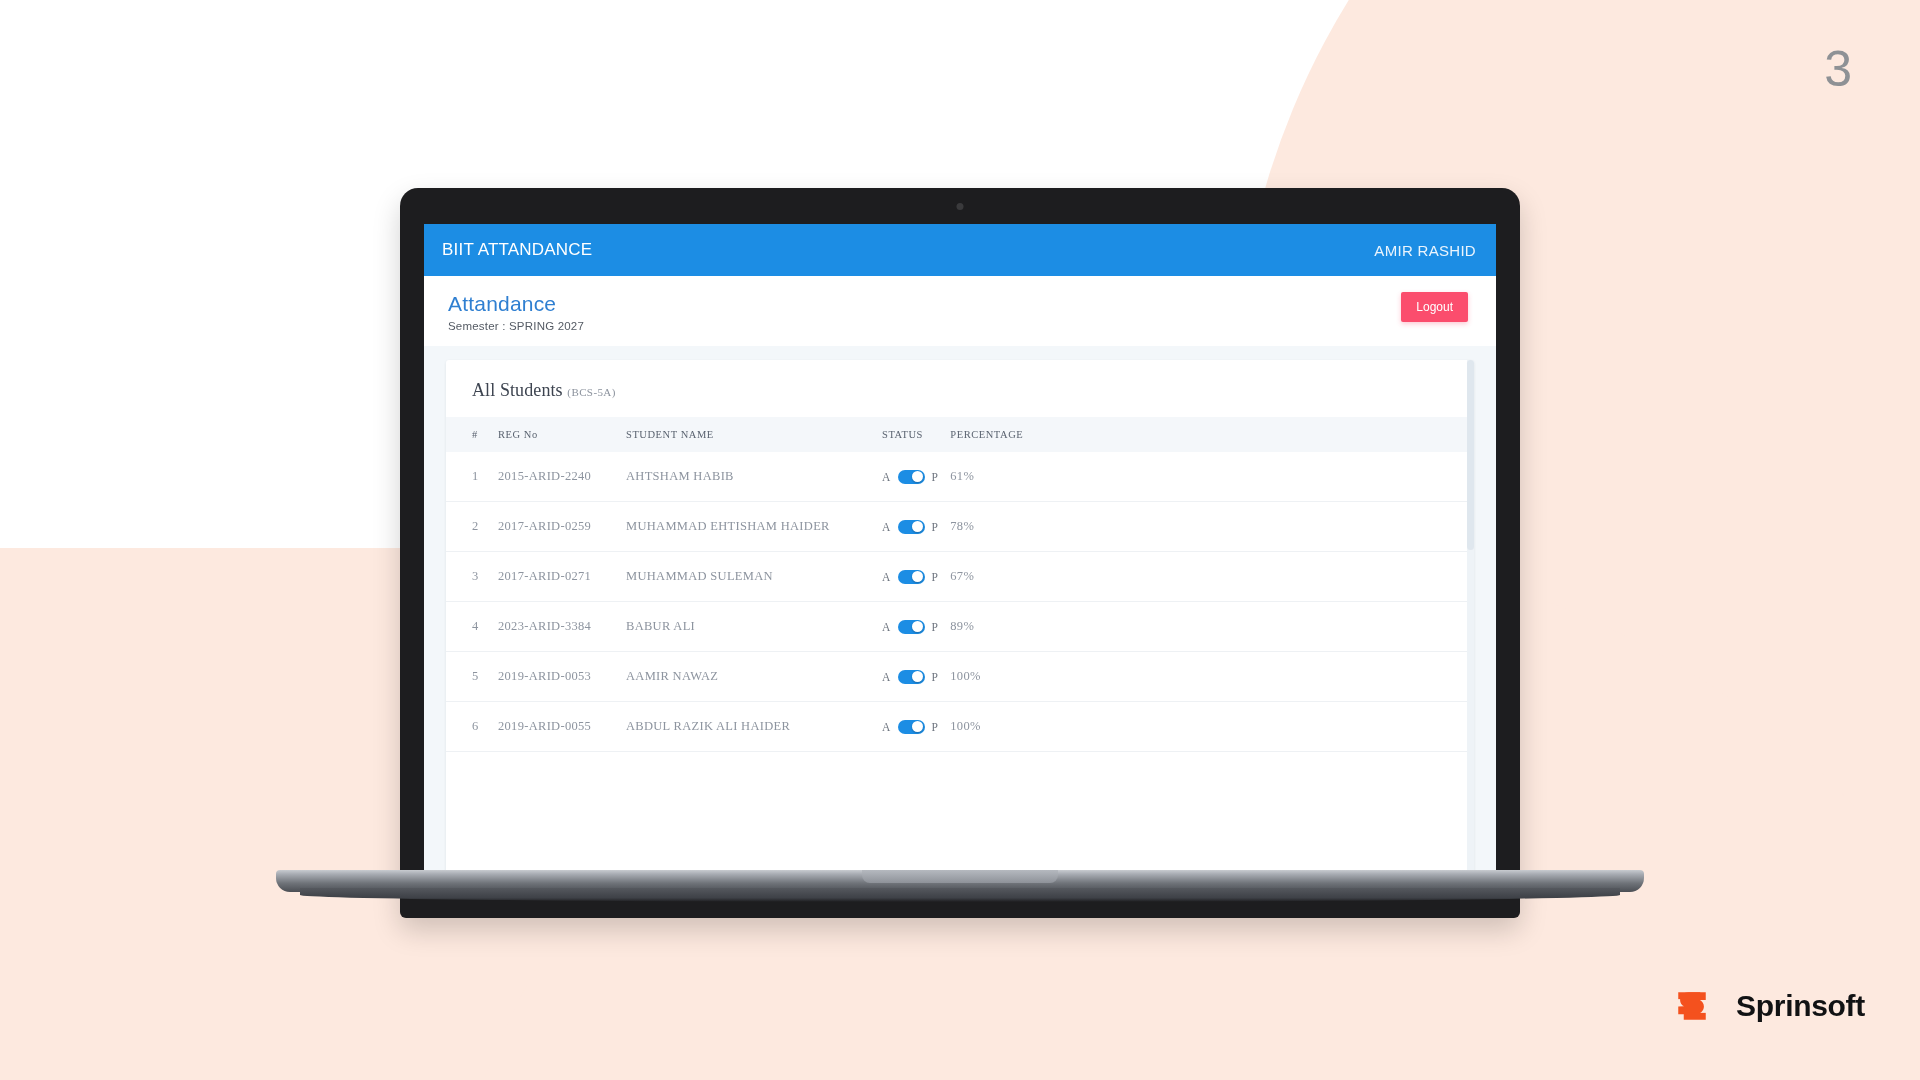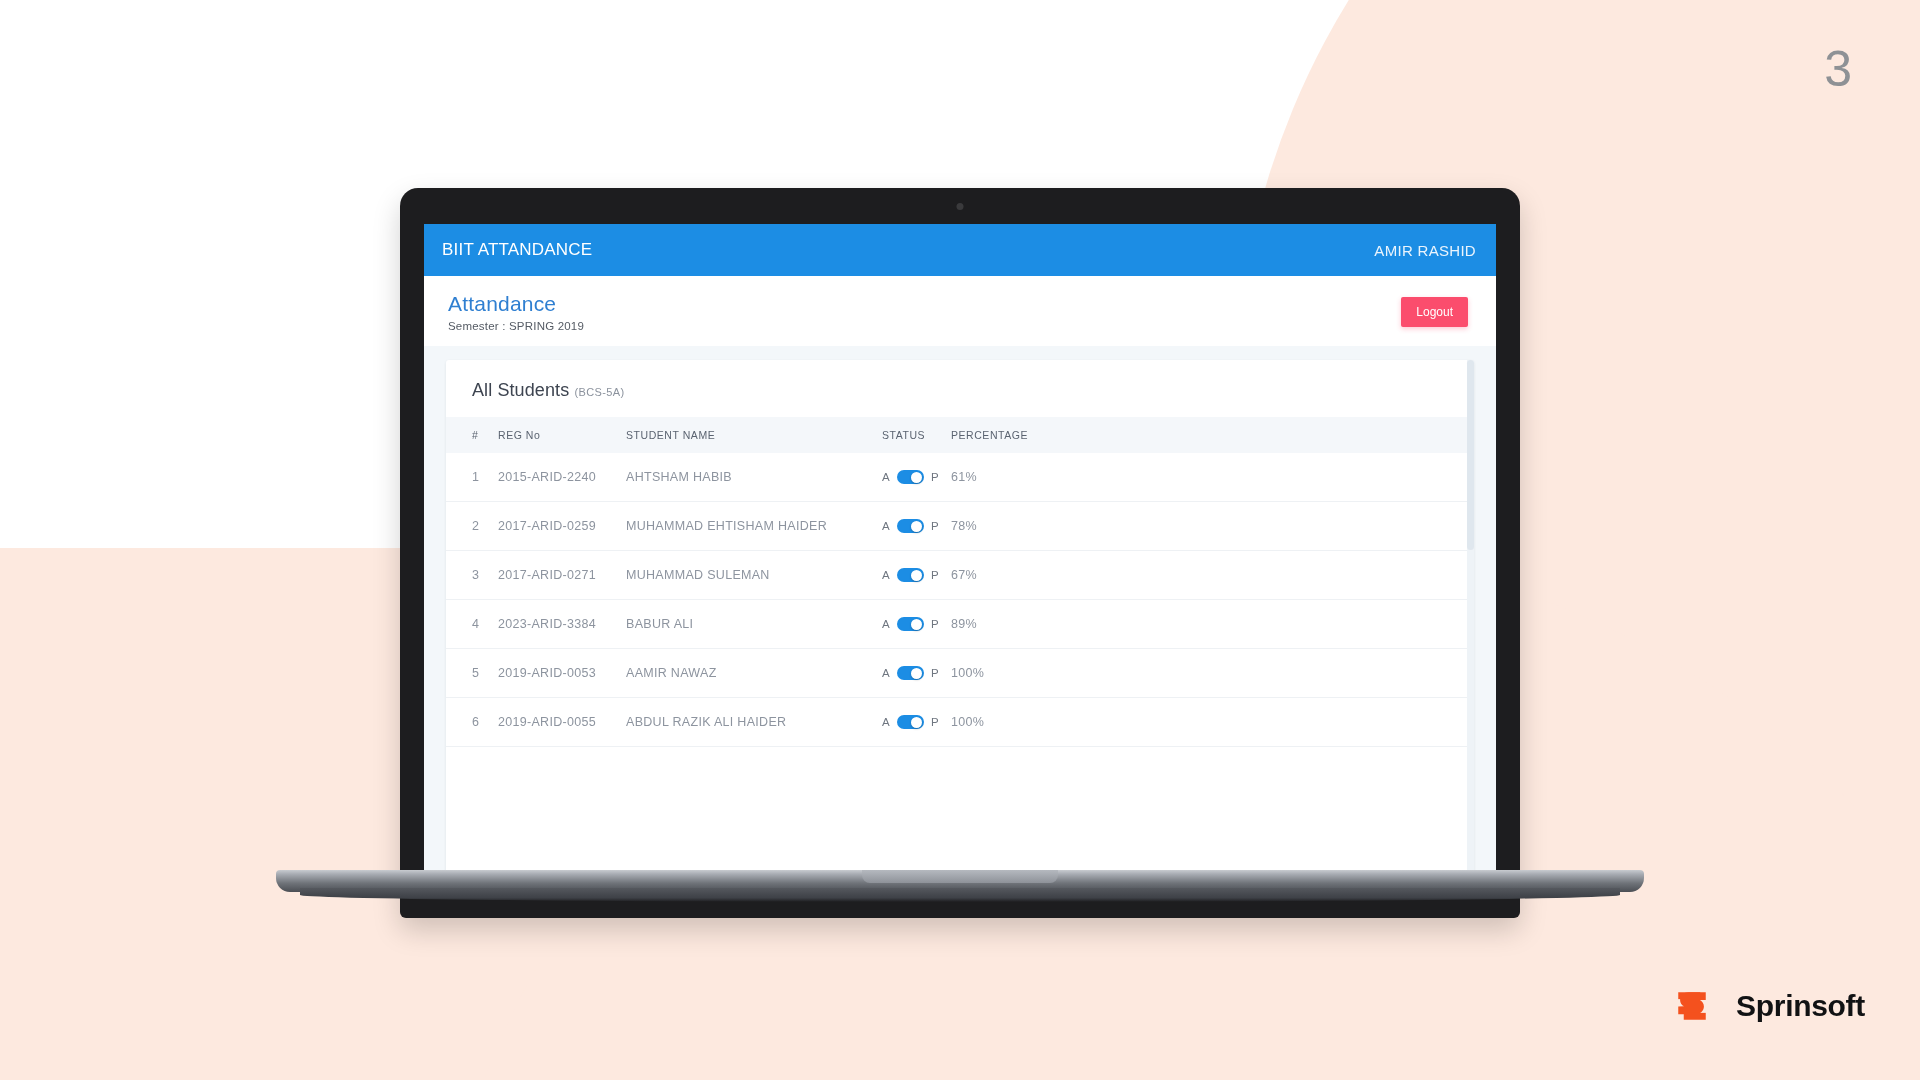--- a/index.html
+++ b/index.html
@@ -136,21 +136,21 @@
     cursor: pointer;
   }
   .side-item .ico { width: 17px; height: 17px; display: block; flex: 0 0 17px; color: #a8aeb8; }
   .side-item .ico svg { display: block; width: 17px; height: 17px; }
 
   
   #content { flex: 1; min-width: 0; display: flex; flex-direction: column; position: relative; }
 
   #page-head {
     padding: 16px 28px 14px 24px;
-    display: flex; justify-content: space-between; align-items: center;
+    display: flex; justify-content: space-between; align-items: flex-start;
     background: #fff;
     gap: 28px;
   }
   #page-head h1 { color: #2f7fd1; font-size: 21px; font-weight: 400; letter-spacing: .2px; }
   #page-head .sub { color: #555b64; font-size: 11.5px; margin-top: 4px; letter-spacing: .2px; }
   #logout-btn {
     background: #fb4d6d; color: #fff;
     border: none; border-radius: 2px;
     font-size: 12px; padding: 8px 15px;
     font-family: "Liberation Sans", sans-serif;
@@ -165,20 +165,21 @@
     overflow: hidden;
     position: relative;
   }
 
   #card {
     background: #ffffff;
     border-radius: 3px;
     box-shadow: 0 1px 3px rgba(25,40,60,.09);
     padding: 20px 0 0 0;
     height: 100%;
+    font-family: Liberation Serif, serif;
   }
   #card-title {
     padding: 0 26px 16px 26px;
     color: #3d4450; font-size: 18px; font-weight: 400; letter-spacing: .1px;
   }
   #card-title .paren { font-size: 11px; color: #8b929d; letter-spacing: .4px; }
 
   table { width: 100%; border-collapse: collapse; }
   thead th {
     background: #f4f7fa;
@@ -259,21 +260,21 @@
           </div>
 
           <div id="body-area">
 
 
             <section id="content">
 
               <div id="page-head">
                 <div>
                   <h1>Attandance</h1>
-                  <div class="sub">Semester : SPRING 2019</div>
+                  <div class="sub">Semester : SPRING 2027</div>
                 </div>
                 <button id="logout-btn">Logout</button>
               </div>
 
               <div id="scroll-region">
 
                 <div id="card">
 
                   <div id="card-title">
                     <span>All Students</span>

